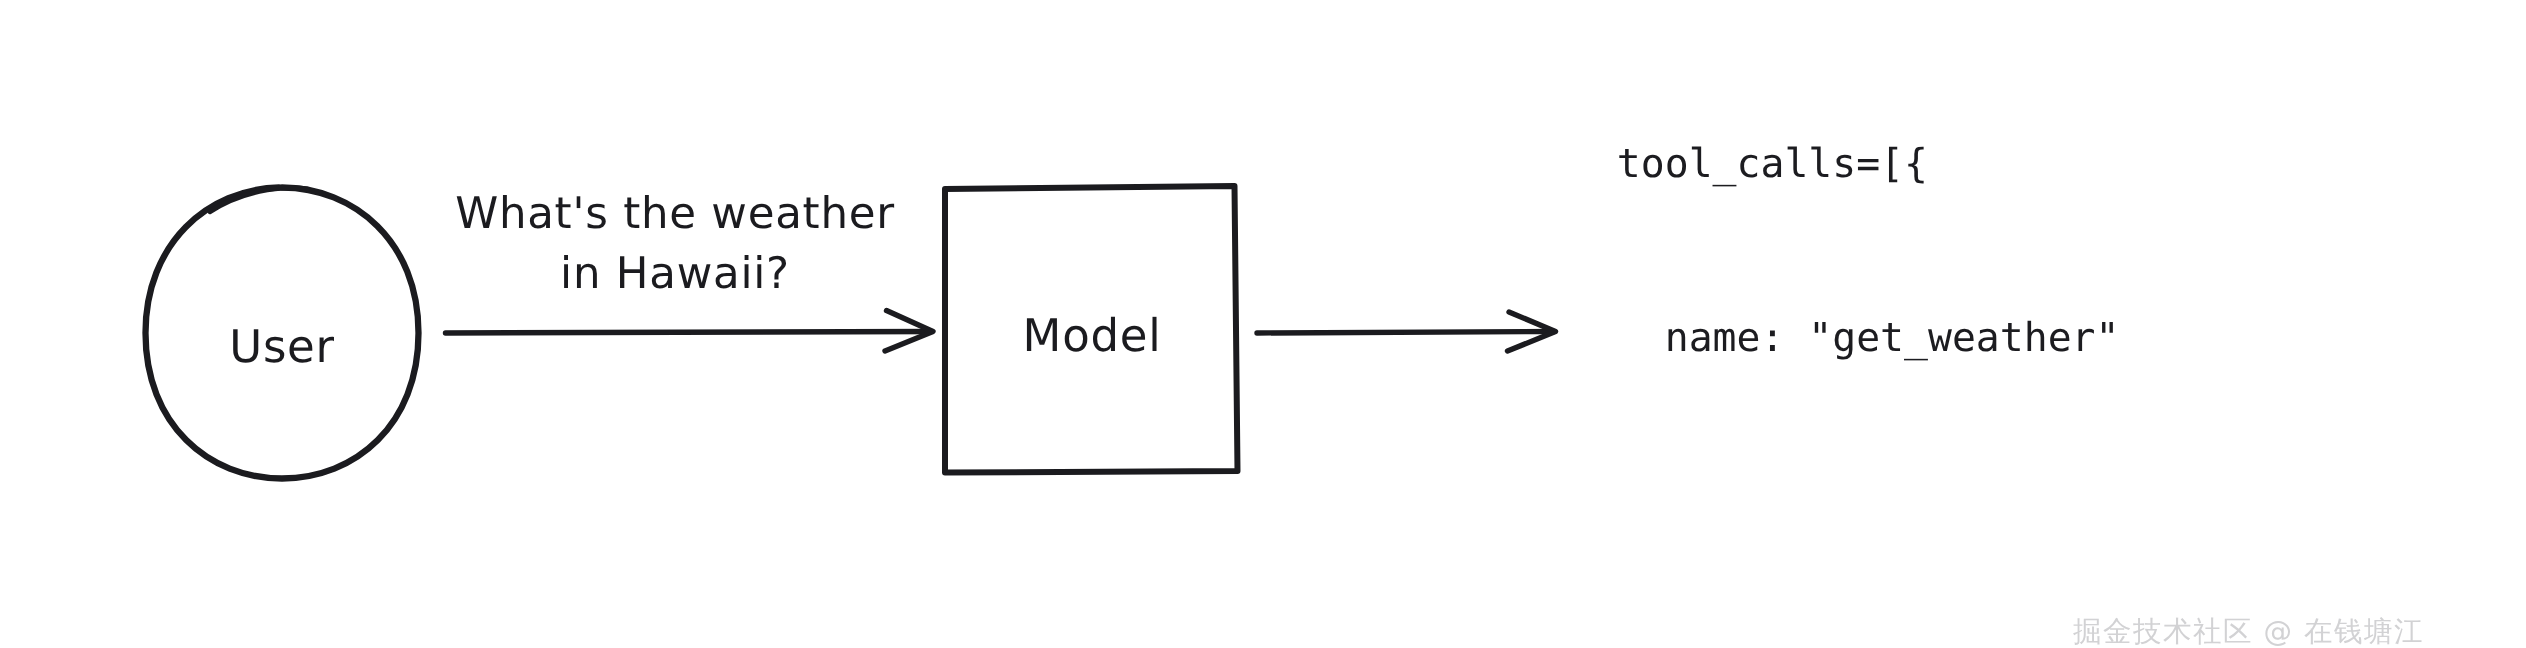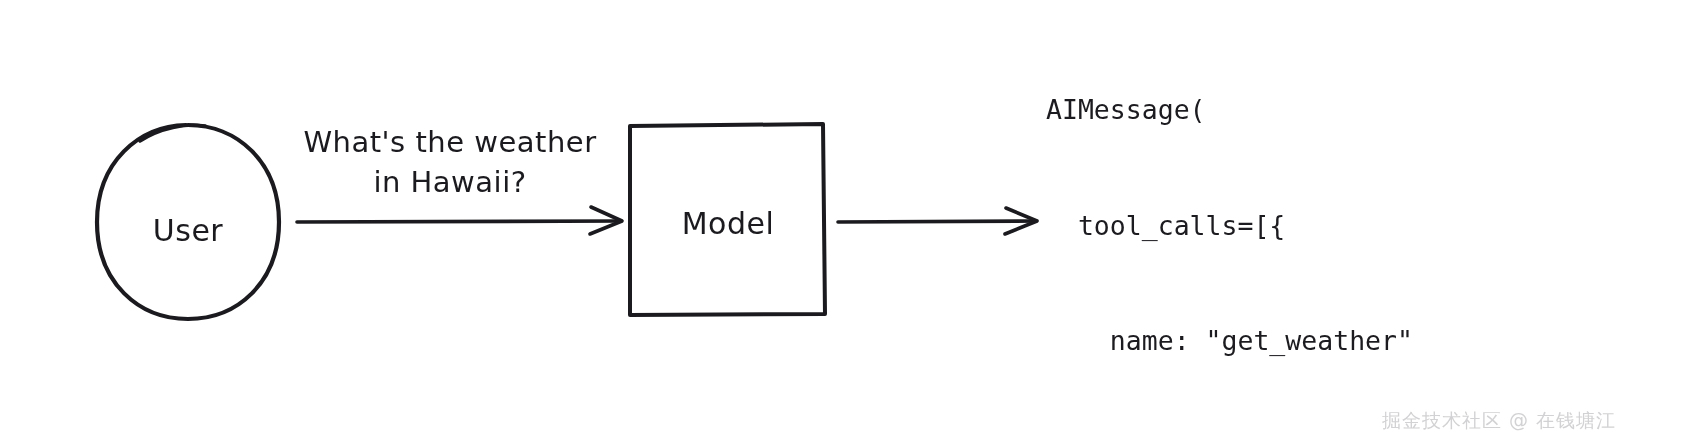--- a/index.html
+++ b/index.html
@@ -89,21 +89,20 @@
     <text class="hand-text" x="728" y="234" text-anchor="middle" font-size="30" fill="#1b1b1f">Model</text>
   </g>
 
   <g>
     <path class="stroke" stroke-width="3.6" d="M 838 222 L 1036 221" stroke="#1b1b1f"></path>
     <path class="stroke" stroke-width="3.6" d="M 1006 208 L 1037 221 L 1005 234" stroke="#1b1b1f"></path>
   </g>
 </svg>
 
 <div class="code-block" style="color: rgb(28, 28, 32);">
-  <span class="code-line">AIMessage(</span>
   <span class="code-line">  tool_calls=[{</span>
   <span class="code-line">    name: "get_weather"</span>
   
   
   
   
   
   
   
 </div>

